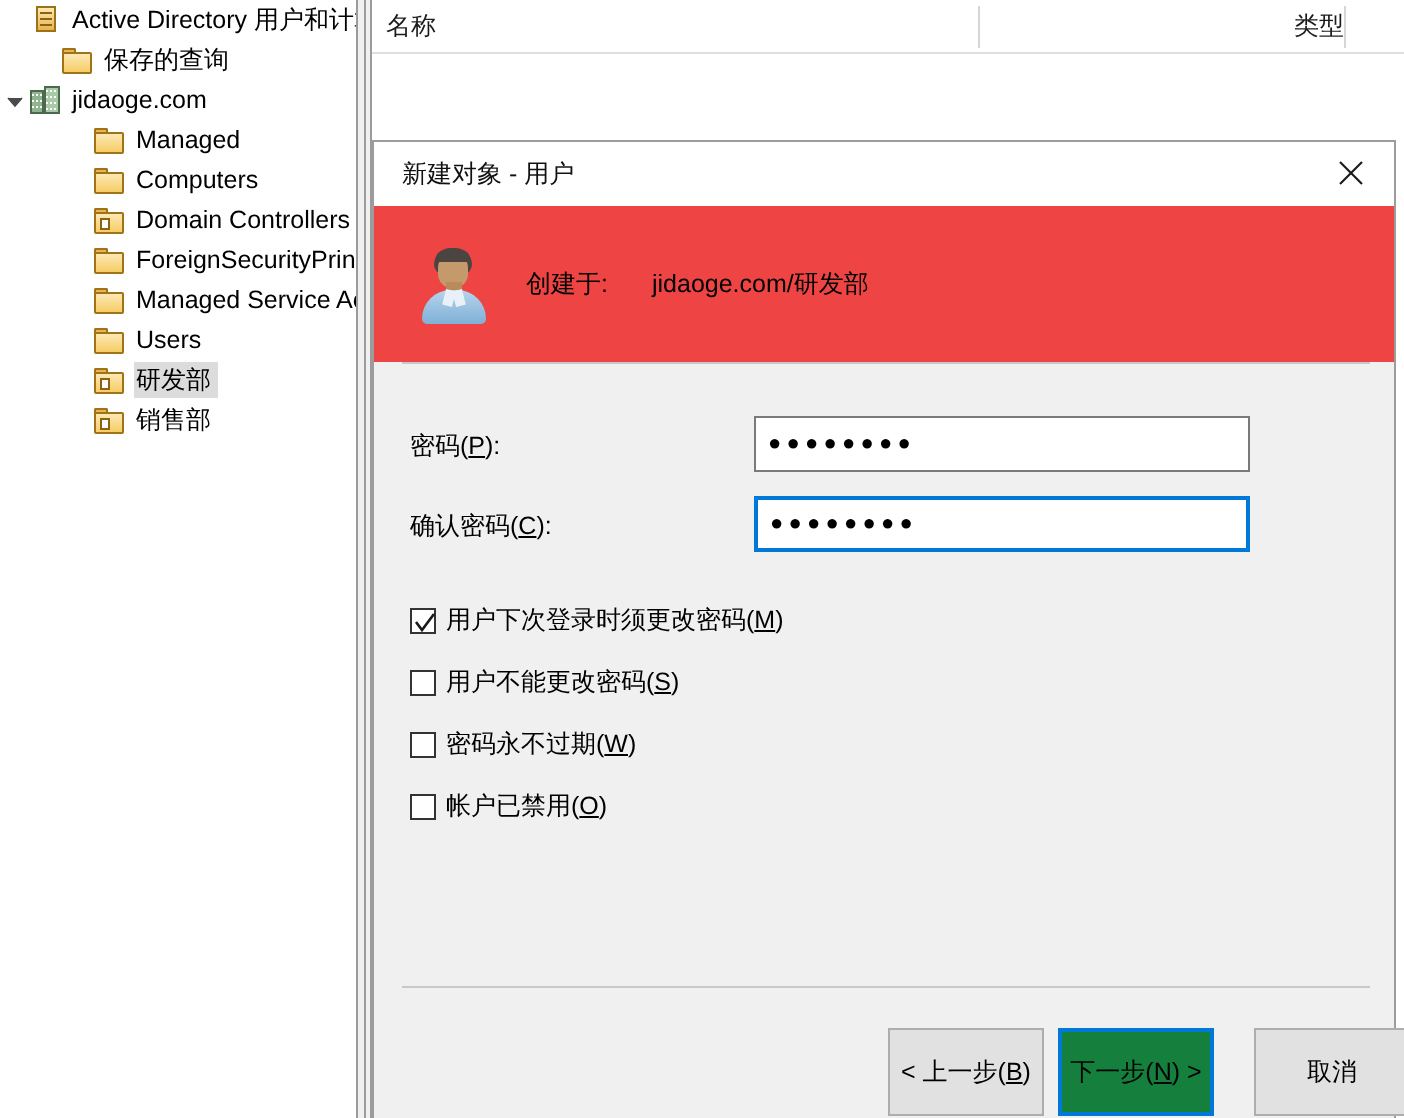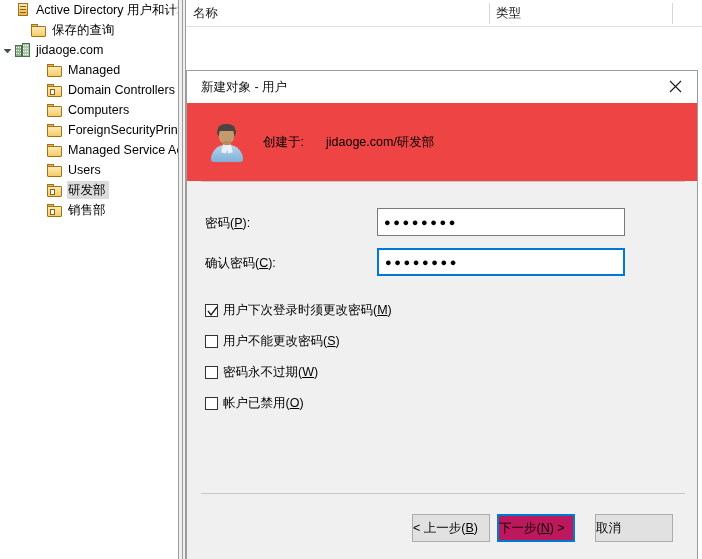--- a/index.html
+++ b/index.html
@@ -219,30 +219,31 @@
     background: #ffffff; border: 1px solid #333333;
     margin-right: 5px;
     position: relative;
   }
   .cbox svg { position: absolute; left: 1px; top: 1px; }
   .u { text-decoration: underline; }
 
   
   .btn {
     position: absolute;
-    height: 28px;
+    height: 44px;
     background: #e1e1e1;
     border: 1px solid #adadad;
-    display: flex; align-items: center; justify-content: flex-start;
+    display: flex; align-items: center; justify-content: center;
     font-size: 12.5px; color: #000000;
     cursor: default;
+    margin-left: 32px;
   }
   .btn.default {
     border: 2px solid #0078d7;
-    background: #be185d;
+    background: #15803d;
   }
 </style>
 </head>
 <body>
 
 <div id="root">
 
   <div class="tree-pane">
     <div id="tree-list">
         <div class="tree-row" style="padding-left: 0px;">
@@ -311,34 +312,34 @@
             </span>
           </span>
           <span class="lbl">Managed</span>
         </div>
         <div class="tree-row" style="padding-left: 32px;">
           <span class="twisty"></span>
           <span class="ico">
             <span class="folder">
               <span class="tab"></span>
               <span class="body"></span>
+            </span>
+          </span>
+          <span class="lbl">Computers</span>
+        </div>
+        <div class="tree-row" style="padding-left: 32px;">
+          <span class="twisty"></span>
+          <span class="ico">
+            <span class="folder">
+              <span class="tab"></span>
+              <span class="body"></span>
               <span class="doc"></span>
             </span>
           </span>
           <span class="lbl">Domain Controllers</span>
-        </div>
-        <div class="tree-row" style="padding-left: 32px;">
-          <span class="twisty"></span>
-          <span class="ico">
-            <span class="folder">
-              <span class="tab"></span>
-              <span class="body"></span>
-            </span>
-          </span>
-          <span class="lbl">Computers</span>
         </div>
         <div class="tree-row" style="padding-left: 32px;">
           <span class="twisty"></span>
           <span class="ico">
             <span class="folder">
               <span class="tab"></span>
               <span class="body"></span>
             </span>
           </span>
           <span class="lbl">ForeignSecurityPrincipa</span>
@@ -390,21 +391,21 @@
 
   <div class="splitter">
     <div class="grip"></div>
   </div>
 
   <div class="list-pane">
     <div class="col-header" id="col-header">
         <div class="col" style="left: 0px; width: 303px;">
           <span>名称</span>
         </div>
-        <div class="col" style="left: 303px; width: 183px;">
+        <div class="col" style="left: 303px; width: 183px; justify-content: flex-end;">
           <span>类型</span>
         </div>
         <div class="col-div" style="left: 303px;"></div>
         <div class="col" style="left: 486px; width: 30px; padding-left: 40px;">
           <span>描述</span>
         </div>
         <div class="col-div" style="left: 486px;"></div>
       </div>
   </div>
 

